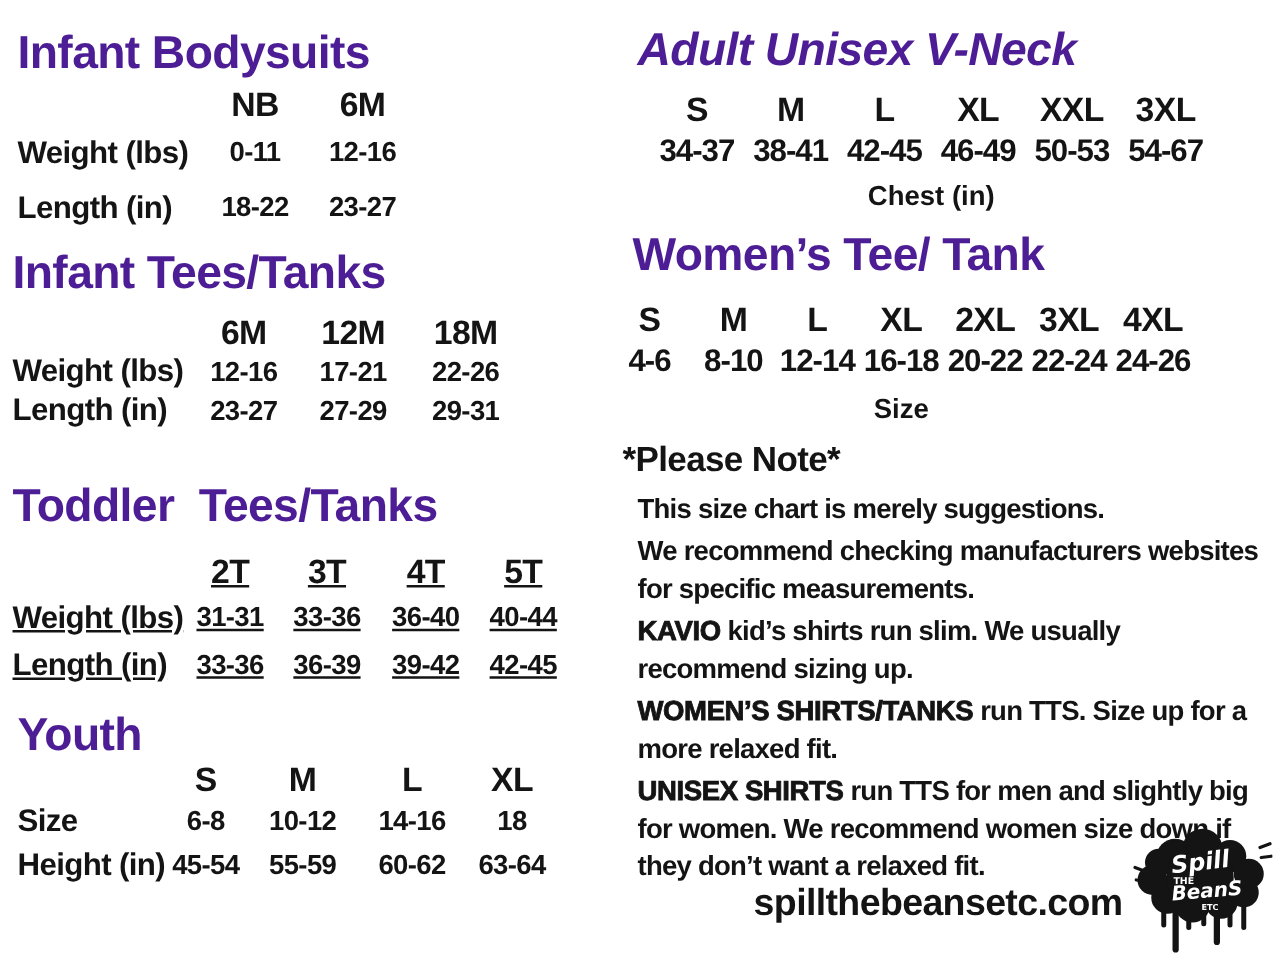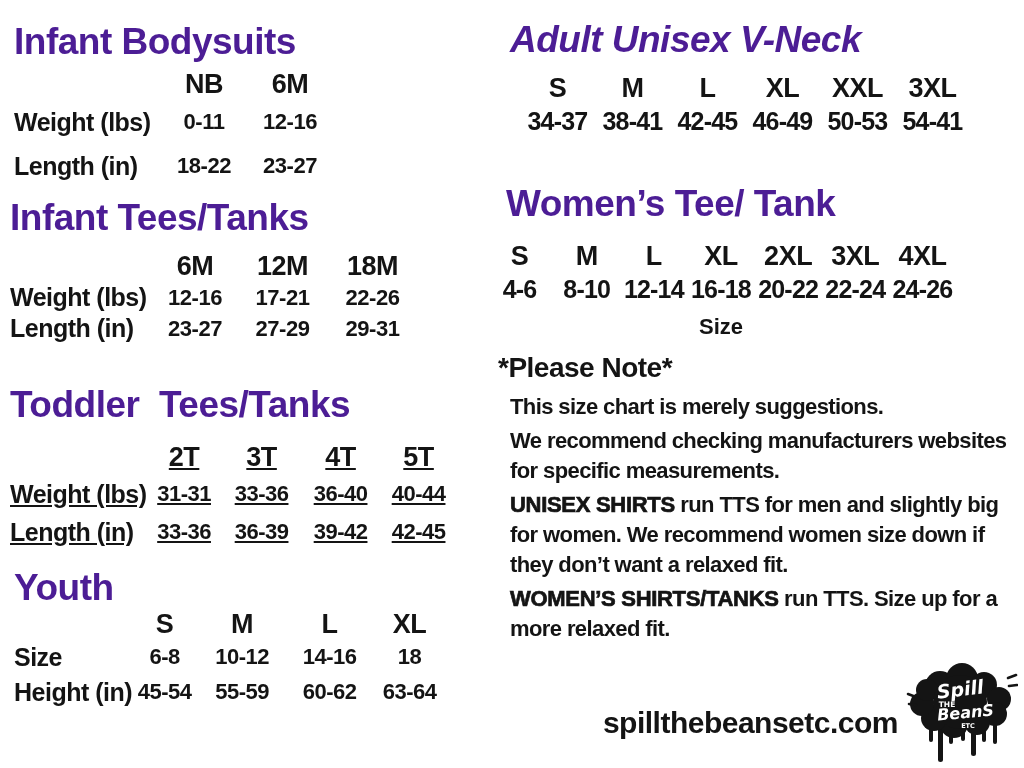--- a/index.html
+++ b/index.html
@@ -184,24 +184,25 @@
       <td>XL</td>
       <td>XXL</td>
       <td>3XL</td>
     </tr>
     <tr class="vals" style="height:34px;">
       <td>34-37</td>
       <td>38-41</td>
       <td>42-45</td>
       <td>46-49</td>
       <td>50-53</td>
-      <td>54-41</td>
-    </tr>
-  </tbody>
-    </table>
+      <td>54-67</td>
+    </tr>
+  </tbody>
+    </table>
+  <div class="axis-label" style="width:450px;margin-left:30px;">Chest (in)</div>
 </section>
 
 <section class="sec" style="left:486px;top:184px;width:490px;">
   <h2 class="sec-title" style="margin-left:20px;">Women’s Tee/ Tank</h2>
   <table class="right-table" style="margin-top:16px;width:470px;">
     <tbody>
         <tr class="sizes" style="height:32px;">
       <td>S</td>
       <td>M</td>
       <td>L</td>
@@ -222,22 +223,23 @@
   </tbody>
     </table>
   <div class="axis-label" style="width:470px;margin-top:8px;">Size</div>
 </section>
 
 <section class="sec" style="left:498px;top:352px;">
   <h3 class="note-title">*Please Note*</h3>
   <div class="note-body">
     <p><b></b><span>This size chart is merely suggestions.</span></p>
     <p><b></b><span>We recommend checking manufacturers websites for specific measurements.</span></p>
+    <p><b>KAVIO</b><span> kid’s shirts run slim. We usually recommend sizing up.</span></p>
+    <p><b>WOMEN’S SHIRTS/TANKS</b><span> run TTS. Size up for a more relaxed fit.</span></p>
     <p><b>UNISEX SHIRTS</b><span> run TTS for men and slightly big for women. We recommend women size down if they don’t want a relaxed fit.</span></p>
-    <p><b>WOMEN’S SHIRTS/TANKS</b><span> run TTS. Size up for a more relaxed fit.</span></p>
   </div>
 </section>
 
 <div class="website">spillthebeansetc.com</div>
 
 <svg class="logo" viewBox="0 0 112 108" aria-hidden="true">
 
   <g fill="#141414">
     <rect x="23" y="62" width="4" height="22" rx="2"></rect>
     <rect x="32" y="66" width="5" height="38" rx="2.5"></rect>

